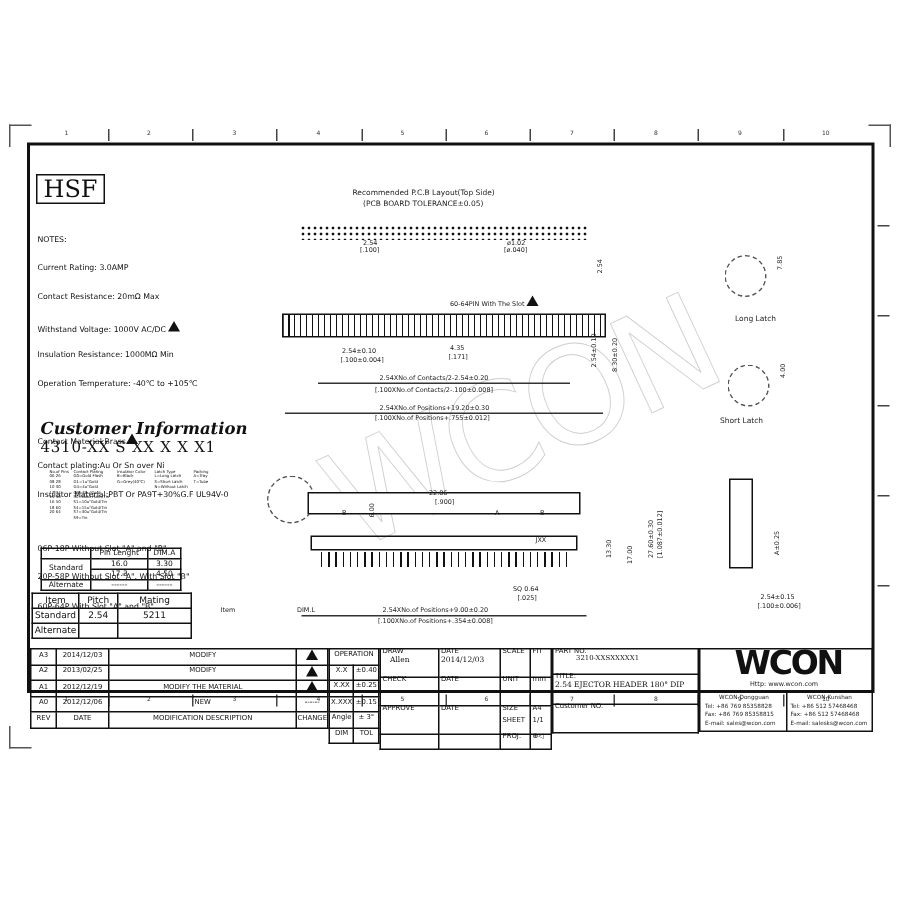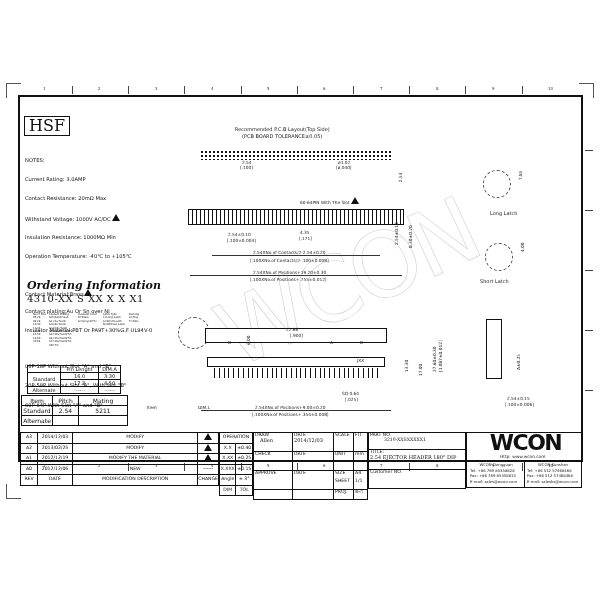--- a/index.html
+++ b/index.html
@@ -109,21 +109,21 @@
   <div class="gap"></div>
   <div><span>Contact Material:Brass</span><span class="tri"></span></div>
   <div>Contact plating:Au Or Sn over Ni</div>
   <div>Insulator Material:PBT Or PA9T+30%G.F UL94V-0</div>
   <div class="gap"></div>
   <div>06P-18P Without Slot "A" and "B"</div>
   <div>20P-58P Without Slot "A", With Slot "B"</div>
   <div>60P-64P With Slot "A" and "B"</div>
 </div>
 
-<div class="order-title">Ordering Information</div>
+<div class="order-title">Customer Information</div>
 <div class="order-code">4310-XX S XX X X X1</div>
 <div class="order-cols">
   <div class="col" style="left:0">
     <div>No.of Pins</div>
     <div>06 26</div>
       <div>08 28</div>
       <div>10 30</div>
       <div>12 34</div>
       <div>14 40</div>
       <div>16 50</div>

